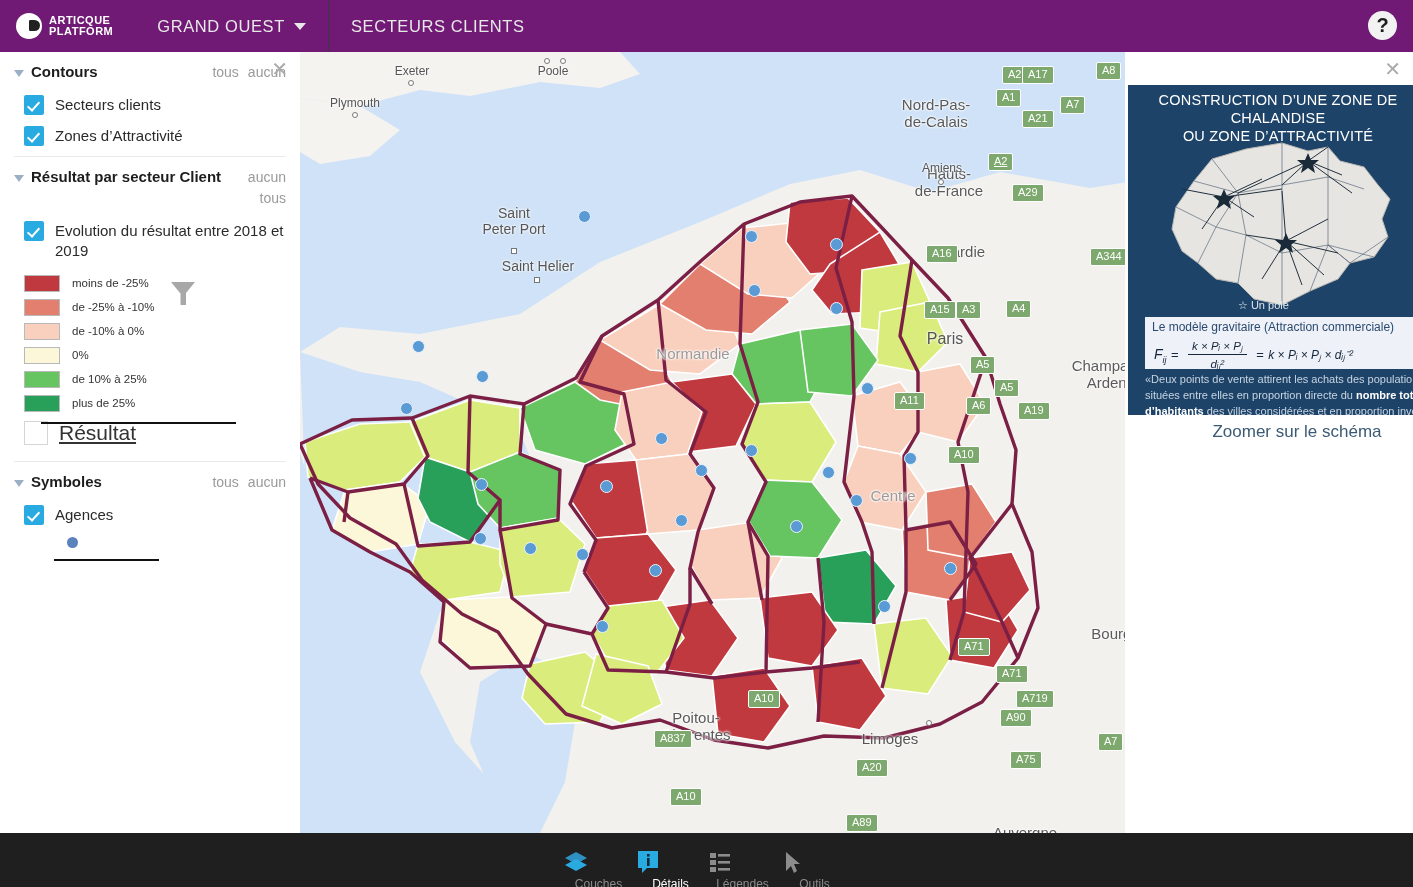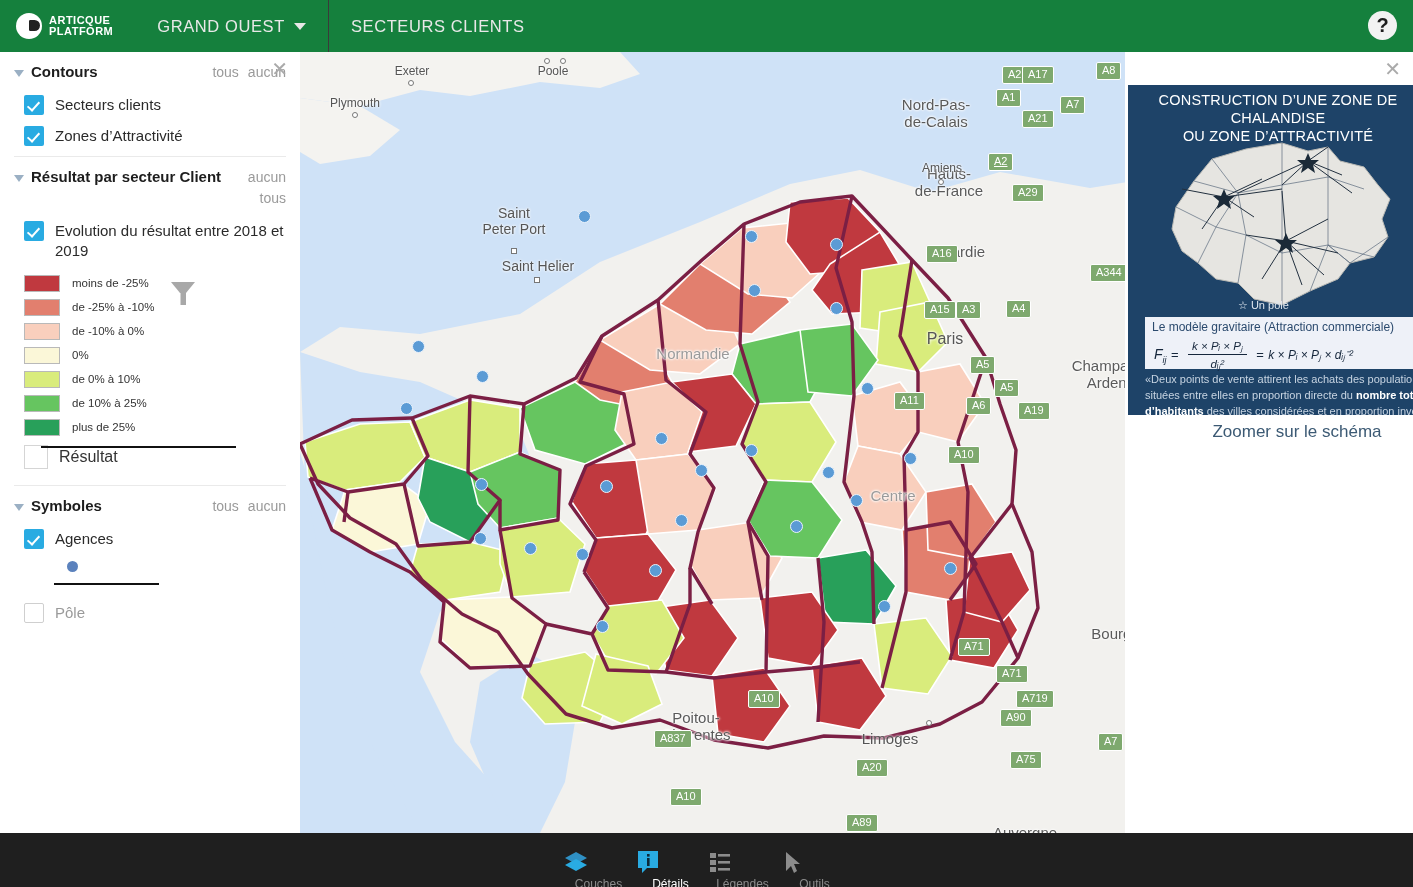--- a/index.html
+++ b/index.html
@@ -6,21 +6,21 @@
   html, body {
     width: 1413px; height: 887px;
     font-family: "Liberation Sans", sans-serif;
     background: #1c1c1c; overflow: hidden;
   }
   .app { position: relative; width: 1413px; height: 887px; }
 
   
   .header {
     position: absolute; top: 0; left: 0; width: 1413px; height: 52px;
-    background: #15803d; display: flex; align-items: center;
+    background: #701a75; display: flex; align-items: center;
   }
   .logo-wrap { display: flex; align-items: center; margin-left: 16px; }
   .logo-mark {
     width: 26px; height: 26px; border-radius: 50%;
     background: #fff; position: relative; margin-right: 7px;
   }
   .logo-mark::after {
     content: ""; position: absolute; right: 2px; top: 7px;
     width: 11px; height: 11px; background: #212121;
     border-radius: 2px 9px 9px 2px;
@@ -120,21 +120,21 @@
   .legend { margin: 10px 0 0 10px; position: relative; }
   .legend-row { display: flex; align-items: center; height: 24px; }
   .swatch {
     width: 36px; height: 17px; flex: none; border: 1px solid #b9b9b9; margin-right: 12px;
   }
   .legend-text { font-size: 11.5px; color: #333; }
   .funnel { position: absolute; right: 88px; top: 7px; width: 30px; height: 30px; cursor: pointer; }
 
   .result-row { display: flex; align-items: center; margin: 6px 0 0 10px; position: relative; }
   .result-box { width: 24px; height: 24px; border: 1px solid #d5d5d5; background: #fff; flex: none; }
-  .result-text { font-size: 16px; color: #333; margin-left: 11px; }
+  .result-text { font-size: 21px; color: #333; margin-left: 11px; text-decoration: underline; }
   .result-line { position: absolute; left: 17px; top: 1px; width: 195px; height: 1.5px; background: #111; }
 
   .sym-dot-row { margin: 12px 0 0 40px; position: relative; height: 28px; }
   .sym-dot {
     position: absolute; left: 13px; top: 0; width: 11px; height: 11px;
     border-radius: 50%; background: #5b82bd;
   }
   .sym-line { position: absolute; left: 0; top: 22px; width: 105px; height: 1.5px; background: #111; }
 
   
@@ -338,21 +338,21 @@
 
     <div class="hw-shield" style="left:990px;top:14px;margin-left:12px;">A25</div>
     <div class="hw-shield" style="left:1022px;top:14px;">A17</div>
     <div class="hw-shield" style="left:1096px;top:10px;">A8</div>
     <div class="hw-shield" style="left:996px;top:37px;">A1</div>
     <div class="hw-shield" style="left:1060px;top:44px;">A7</div>
     <div class="hw-shield" style="left:1022px;top:58px;">A21</div>
     <div class="hw-shield" style="left:988px;top:101px;text-decoration:underline;">A2</div>
     <div class="hw-shield" style="left:1012px;top:132px;">A29</div>
     <div class="hw-shield" style="left:926px;top:193px;">A16</div>
-    <div class="hw-shield" style="left:1090px;top:212px;">A344</div>
+    <div class="hw-shield" style="left:1090px;top:196px;">A344</div>
     <div class="hw-shield" style="left:924px;top:249px;">A15</div>
     <div class="hw-shield" style="left:956px;top:249px;">A3</div>
     <div class="hw-shield" style="left:1006px;top:248px;">A4</div>
     <div class="hw-shield" style="left:894px;top:340px;">A11</div>
     <div class="hw-shield" style="left:970px;top:304px;">A5</div>
     <div class="hw-shield" style="left:994px;top:327px;">A5</div>
     <div class="hw-shield" style="left:966px;top:345px;">A6</div>
     <div class="hw-shield" style="left:1018px;top:350px;">A19</div>
     <div class="hw-shield" style="left:948px;top:394px;">A10</div>
     <div class="hw-shield" style="left:958px;top:586px;">A71</div>
@@ -443,24 +443,20 @@
         </div>
         <div class="legend-row">
           <div class="swatch" style="background:#f9cfbd"></div>
           <div class="legend-text">de -10% à 0%</div>
         </div>
         <div class="legend-row">
           <div class="swatch" style="background:#fbf7d8"></div>
           <div class="legend-text">0%</div>
         </div>
         <div class="legend-row">
-          <div class="swatch" style="background:#d9ec7c"></div>
-          <div class="legend-text">de 0% à 10%</div>
-        </div>
-        <div class="legend-row">
           <div class="swatch" style="background:#66c560"></div>
           <div class="legend-text">de 10% à 25%</div>
         </div>
         <div class="legend-row">
           <div class="swatch" style="background:#28a05a"></div>
           <div class="legend-text">plus de 25%</div>
         </div>
         <svg class="funnel" viewBox="0 0 30 30">
           <polygon points="3,4 27,4 18,15 12,15" fill="#a8a8a8"></polygon>
           <rect x="12.5" y="15" width="5.5" height="12" fill="#a8a8a8"></rect>
@@ -484,24 +480,20 @@
           <span>aucun</span>
         </div>
       </div>
       <div class="check-row">
         <div class="cb on"></div>
         <div class="check-label">Agences</div>
       </div>
       <div class="sym-dot-row">
         <div class="sym-dot"></div>
         <div class="sym-line"></div>
-      </div>
-      <div class="check-row" style="margin-top:14px;">
-        <div class="cb off"></div>
-        <div class="check-label dim">Pôle</div>
       </div>
     </div>
   </div>
 
   <div class="right-panel">
     <div class="panel-close">✕</div>
 
     <div class="schema">
       <div class="schema-title">CONSTRUCTION D’UNE ZONE DE CHALANDISE
 OU ZONE D’ATTRACTIVITÉ</div>

